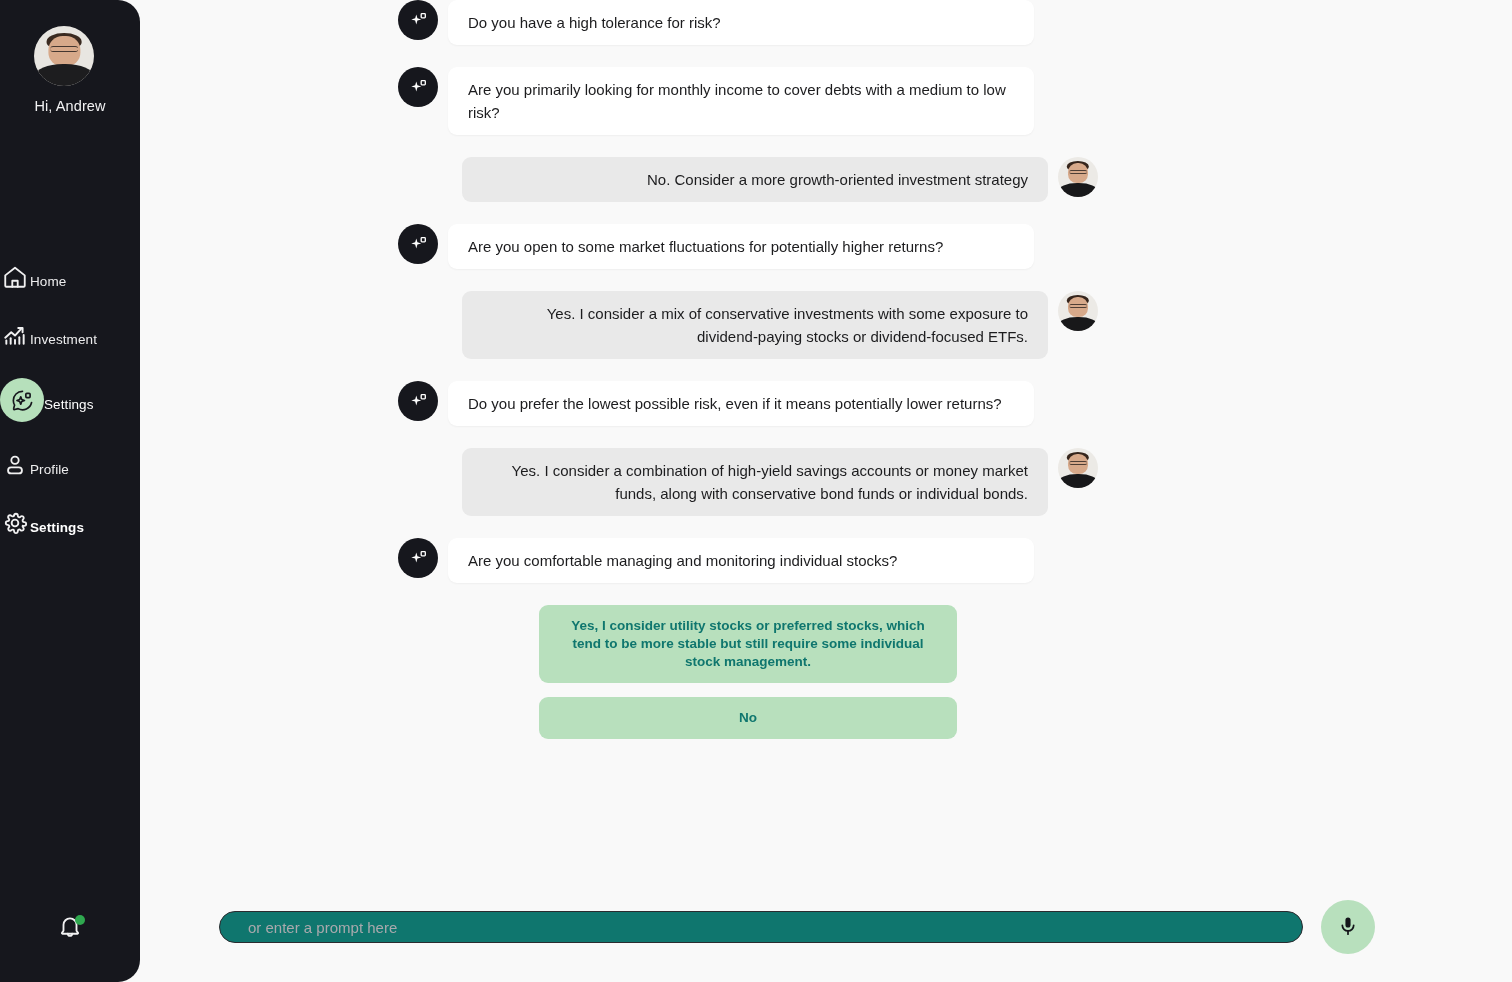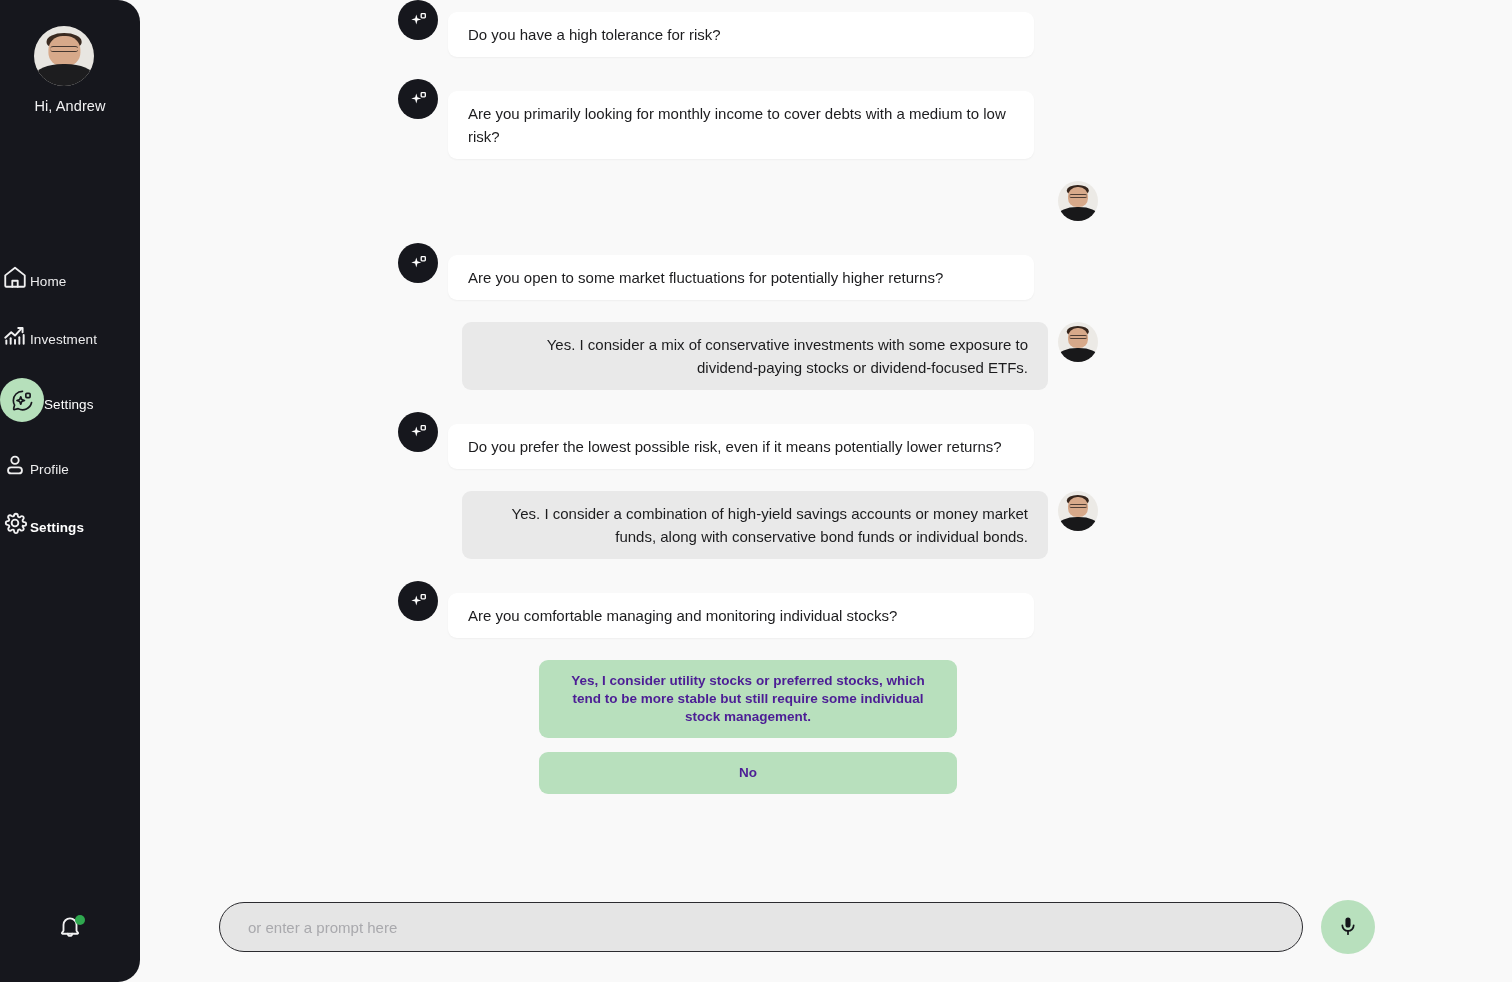--- a/index.html
+++ b/index.html
@@ -235,42 +235,41 @@
     line-height: 23px;
     color: #1c1c1e;
     border-radius: 9px;
     display: flex;
     align-items: center;
   }
   .bubble.bot {
     background: #ffffff;
     width: 586px;
     box-shadow: 0 1px 2px rgba(0,0,0,0.045);
-    margin-top: 12px;
   }
   .bubble.user {
     background: #e9e9e9;
     width: 586px;
     text-align: right;
     justify-content: flex-end;
   }
 
   
   .suggestions {
     width: 700px;
     margin-left: 258px;
     margin-top: 22px;
     display: flex;
     flex-direction: column;
     align-items: center;
   }
   .suggest-btn {
     width: 418px;
     background: #b8e0bd;
-    color: #4c1d95;
+    color: #0f766e;
     border: none;
     border-radius: 9px;
     font-family: "Liberation Sans", sans-serif;
     font-size: 13.5px;
     font-weight: bold;
     line-height: 18px;
     padding: 12px 22px;
     text-align: center;
     cursor: pointer;
     margin-bottom: 14px;
@@ -281,24 +280,24 @@
     position: absolute;
     left: 0; bottom: 0;
     width: 1372px; height: 110px;
     display: flex;
     align-items: center;
     padding-left: 79px;
     background: #f9f9f9;
   }
   .prompt-box {
     width: 1084px;
-    height: 50px;
+    height: 32px;
     border: 1.4px solid #2b2b2f;
     border-radius: 25px;
-    background: #e5e5e5;
+    background: #0f766e;
     display: flex;
     align-items: center;
     padding: 0 28px;
   }
   .prompt-box input {
     width: 100%;
     border: none;
     outline: none;
     background: transparent;
     font-family: "Liberation Sans", sans-serif;
@@ -429,20 +428,21 @@
           <span class="bot-avatar">
             <svg width="19" height="19" viewBox="0 0 24 24" fill="#ffffff">
               <path d="M9.2 4.4 10.6 9.3 15.5 10.7 10.6 12.1 9.2 17 7.8 12.1 2.9 10.7 7.8 9.3z"></path>
               <rect x="15.4" y="3.4" width="5.2" height="5.2" rx="0.9" fill="none" stroke="#ffffff" stroke-width="1.7"></rect>
             </svg>
           </span>
           <div class="bubble bot">Are you primarily looking for monthly income to cover debts with a medium to low risk?</div>
         </div>
 
         <div class="msg-row user">
+          <div class="bubble user">No. Consider a more growth-oriented investment strategy</div>
           <span class="user-avatar">
             <span class="hair"></span>
             <span class="head"></span>
             <span class="glasses"></span>
             <span class="body"></span>
           </span>
         </div>
 
         <div class="msg-row bot">
           <span class="bot-avatar">

